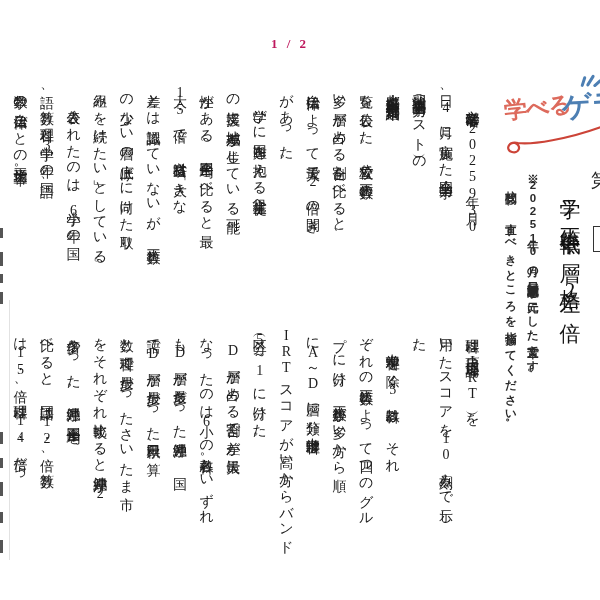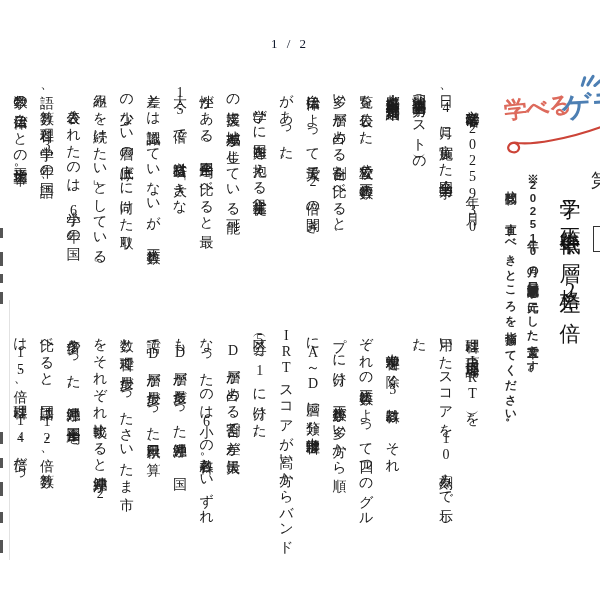--- a/index.html
+++ b/index.html
@@ -6,22 +6,23 @@
   body{
     width:600px;height:600px;position:relative;overflow:hidden;
     background:#ffffff;
     font-family:"Liberation Serif", serif;
     color:#1c1c1c;
   }
   .abs{position:absolute;}
   
   .page-num{
     top:36px;left:250px;width:80px;text-align:center;
-    font-size:13px;letter-spacing:3px;color:#0f172a;
+    font-size:13px;letter-spacing:3px;color:#be185d;
     font-family:"Liberation Serif", serif;
+    font-weight:bold;
   }
   
   .vtext{
     writing-mode:vertical-rl;
     text-orientation:upright;
     text-combine-upright:digits 2;
   }
   
   .article-block{
     left:3px;width:482px;

